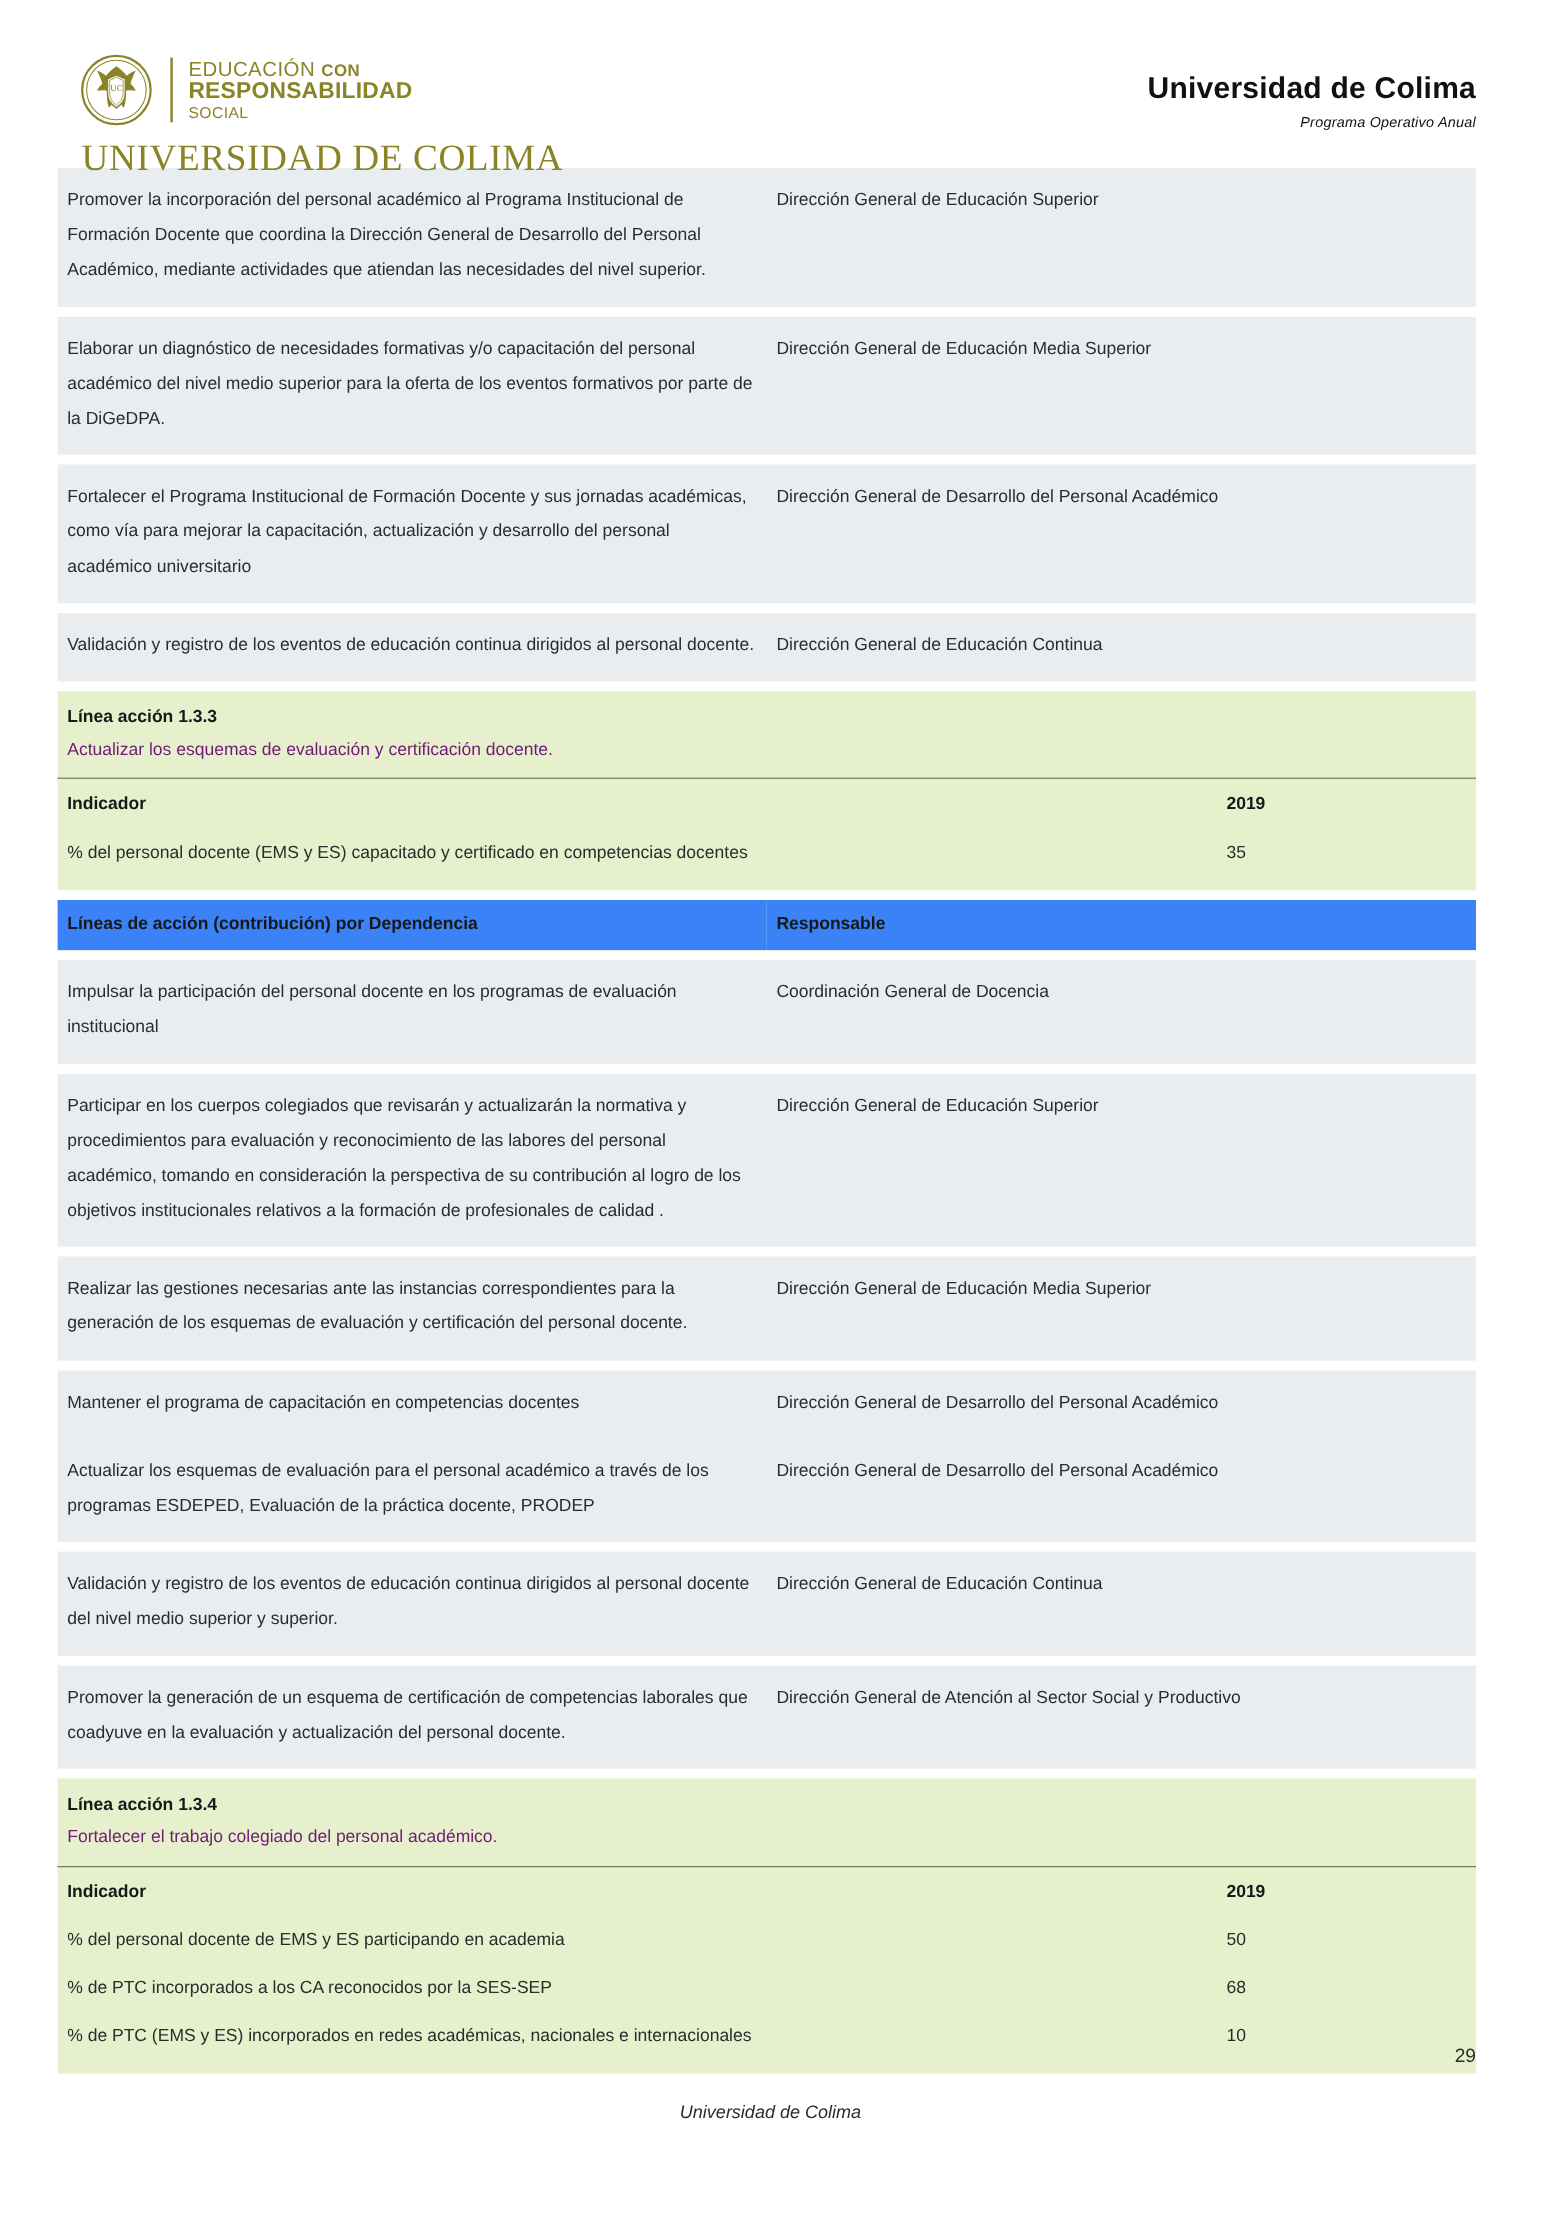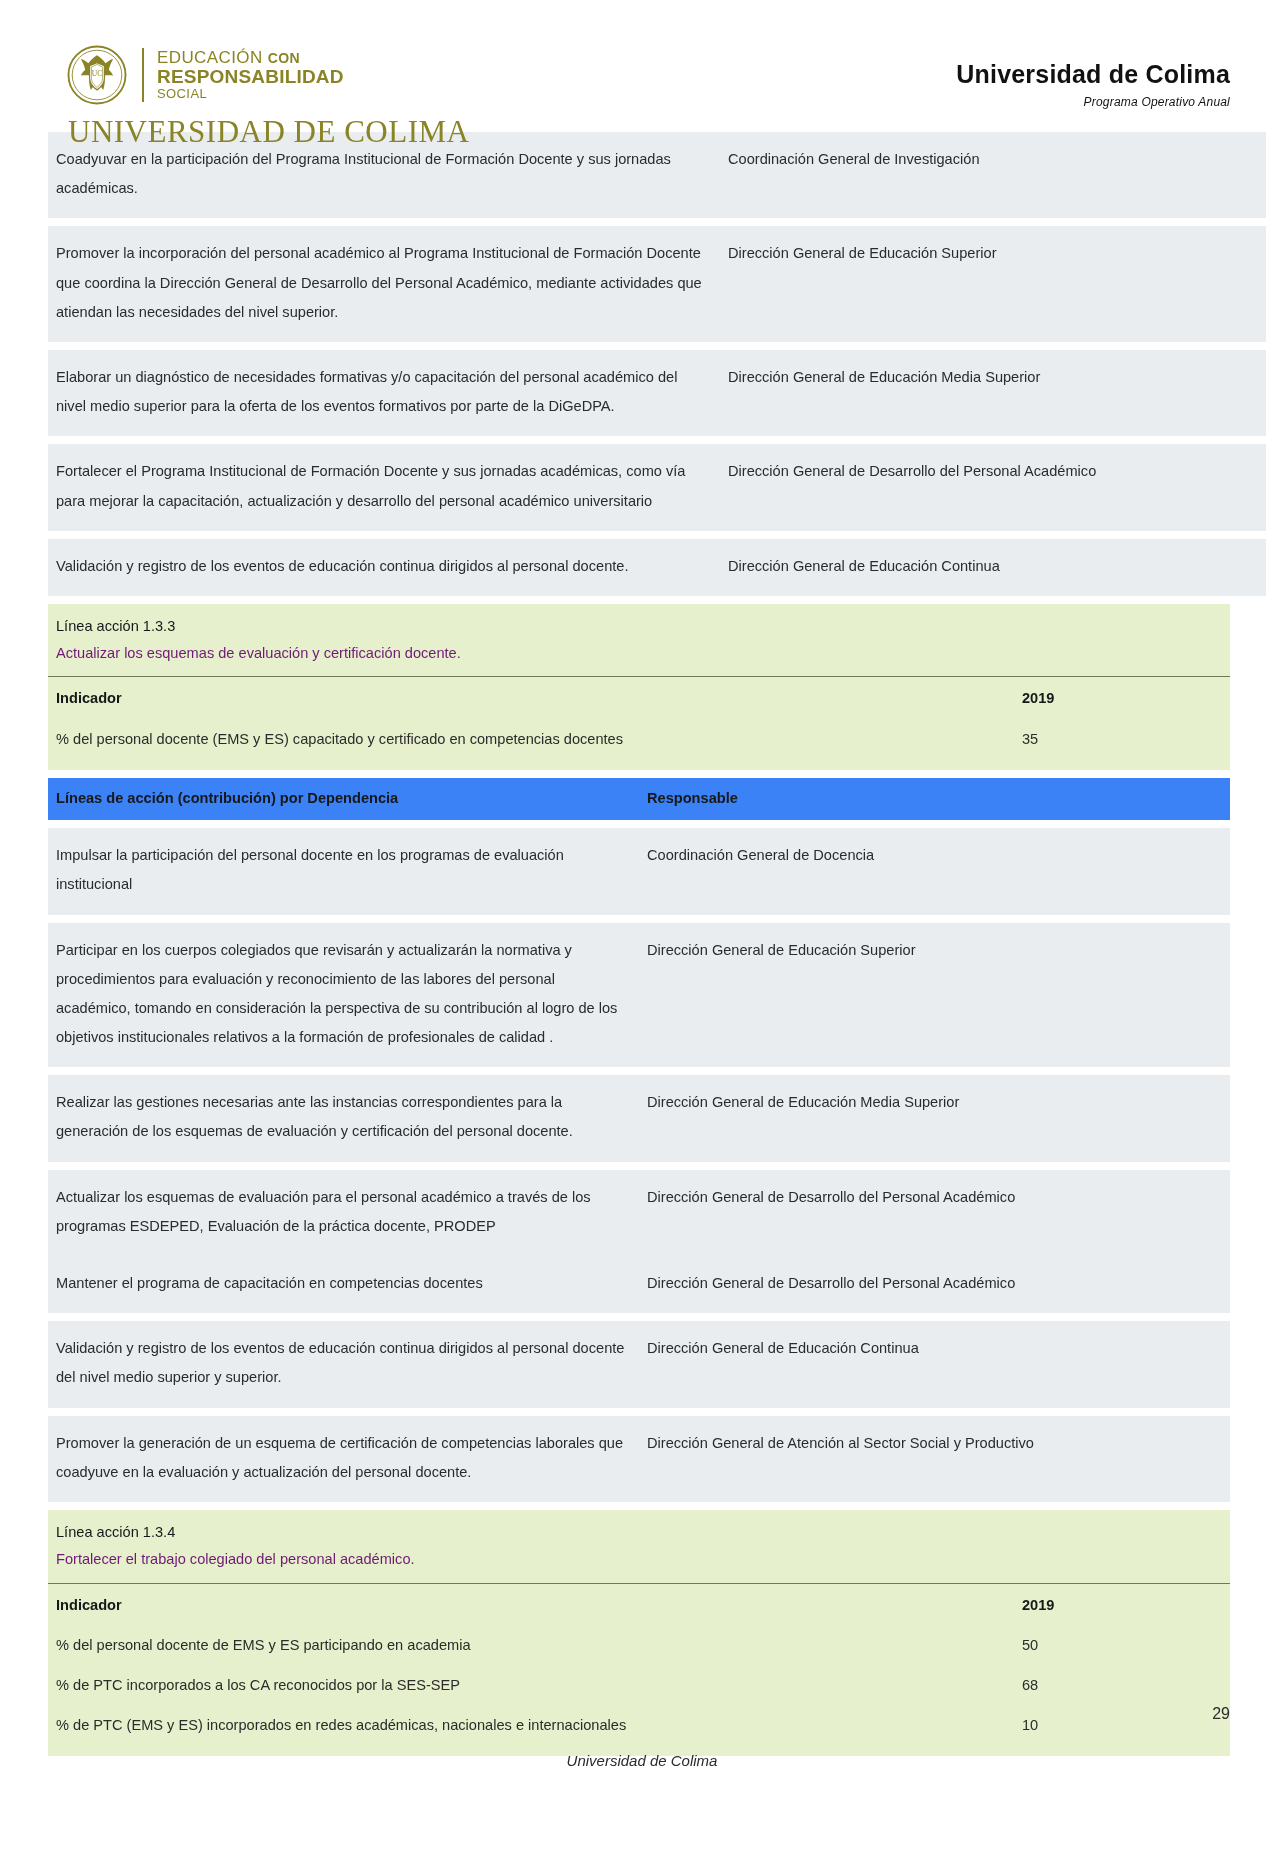--- a/index.html
+++ b/index.html
@@ -119,21 +119,21 @@
   tr.hdr td         { background: #3b82f6; font-weight: bold; color: #17181a; padding-top: 10px; padding-bottom: 10px; line-height: 1.5; }
 
   
   .green-block {
     width: 1182px;
     background: #e6f0cc;
     box-sizing: border-box;
   }
   .gb-title {
     font-size: 14.6px;
-    font-weight: normal;
+    font-weight: bold;
     color: #17181a;
     padding: 10px 24px 2px 8px;
     line-height: 1.7;
   }
   .gb-desc {
     font-size: 14.6px;
     color: #701a75;
     padding: 0 8px 11px 8px;
     line-height: 1.7;
     border-bottom: 1px solid #6f7a5b;
@@ -209,24 +209,20 @@
   <div class="header-right">
     <div class="univ-title">Universidad de Colima</div>
     <div class="univ-subtitle">Programa Operativo Anual</div>
   </div>
 </div>
 
 <div class="doc-body">
 
   <table class="tbl">
     <tbody>
-      <tr class="gray">
-        <td class="col-a">Coadyuvar en la participación del Programa Institucional de Formación Docente y sus jornadas académicas.</td>
-        <td class="col-b">Coordinación General de Investigación</td>
-      </tr>
       <tr class="spacer">
           <td colspan="2"></td>
         </tr>
       <tr class="gray">
         <td class="col-a">Promover la incorporación del personal académico al Programa Institucional de Formación Docente que coordina la Dirección General de Desarrollo del Personal Académico, mediante actividades que atiendan las necesidades del nivel superior.</td>
         <td class="col-b">Dirección General de Educación Superior</td>
       </tr>
       <tr class="spacer">
           <td colspan="2"></td>
         </tr>
@@ -303,25 +299,25 @@
 
       <tr class="gray">
         <td class="col-a">Realizar las gestiones necesarias ante las instancias correspondientes para la generación de los esquemas de  evaluación y certificación del personal docente.</td>
         <td class="col-b">Dirección General de Educación Media Superior</td>
       </tr>
       <tr class="spacer">
           <td colspan="2"></td>
         </tr>
 
       <tr class="gray">
+        <td class="col-a">Mantener el programa de capacitación en competencias docentes</td>
+        <td class="col-b">Dirección General de Desarrollo del Personal Académico</td>
+      </tr>
+      <tr class="gray">
         <td class="col-a">Actualizar los esquemas de evaluación para el personal académico a través de los programas ESDEPED, Evaluación de la práctica docente, PRODEP</td>
-        <td class="col-b">Dirección General de Desarrollo del Personal Académico</td>
-      </tr>
-      <tr class="gray">
-        <td class="col-a">Mantener el programa de capacitación en competencias docentes</td>
         <td class="col-b">Dirección General de Desarrollo del Personal Académico</td>
       </tr>
       <tr class="spacer">
           <td colspan="2"></td>
         </tr>
 
       <tr class="gray">
         <td class="col-a">Validación y registro de los eventos de educación continua dirigidos al personal docente del nivel medio superior y superior.</td>
         <td class="col-b">Dirección General de Educación Continua</td>
       </tr>

